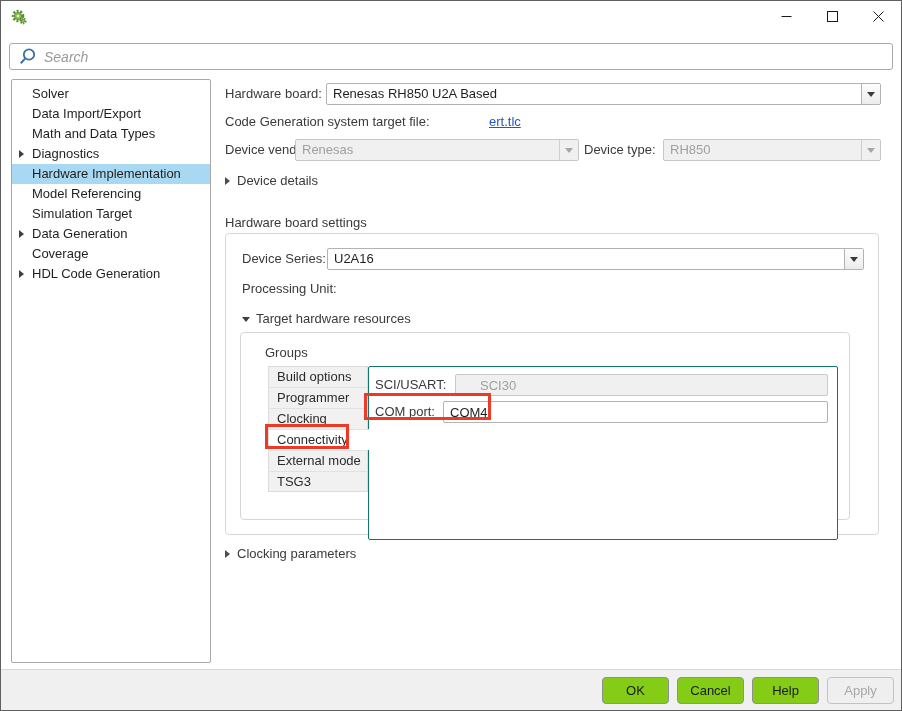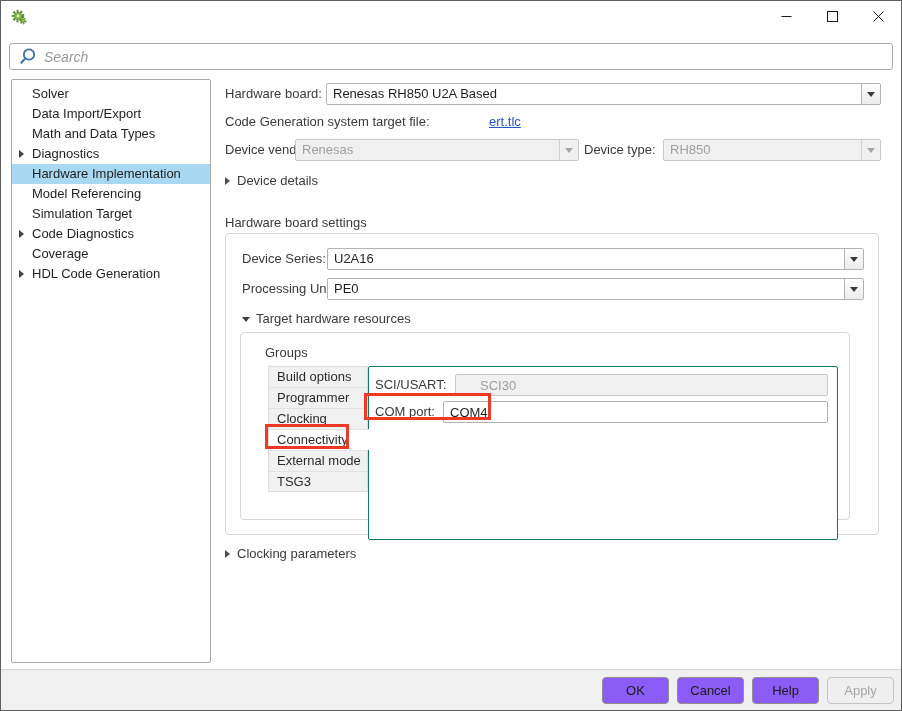--- a/index.html
+++ b/index.html
@@ -77,21 +77,21 @@
     border:1px solid #0f766e; border-radius:2px; background:#fff; z-index:1; }
   .tc-row { position:absolute; left:0; width:100%; height:22px; }
   .tc-row .lbl { left:6px; }
 
   
   .annotation { position:absolute; border:3px solid var(--annotation-red,#ed3a26); pointer-events:none; z-index:5; }
 
   
   .footer { position:absolute; left:0; top:668px; width:900px; height:41px; background:var(--footer-bg,#f0f0f0);
     border-top:1px solid #d9d9d9; display:flex; align-items:center; justify-content:flex-end; padding-right:7px; gap:8px; }
-  .btn { width:67px; height:27px; background:#8b5cf6; border:1px solid #8f8f8f; border-radius:4px;
+  .btn { width:67px; height:27px; background:#84cc16; border:1px solid #8f8f8f; border-radius:4px;
     font-size:13px; color:#1a1a1a; font-family:"Liberation Sans", sans-serif; cursor:default; }
   .btn:disabled { background:#efefef; border-color:#c3c3c3; color:#a8a8a8; }
 </style>
 </head>
 <body>
 
 <div class="window">
 
   <div class="titlebar">
     <span class="app-icon">
@@ -134,21 +134,21 @@
   </div>
 
   <div class="sidebar">
     <div class="tree-item"><span>Solver</span></div>
     <div class="tree-item"><span>Data Import/Export</span></div>
     <div class="tree-item"><span>Math and Data Types</span></div>
     <div class="tree-item"><span class="tree-arrow"></span><span>Diagnostics</span></div>
     <div class="tree-item selected"><span>Hardware Implementation</span></div>
     <div class="tree-item"><span>Model Referencing</span></div>
     <div class="tree-item"><span>Simulation Target</span></div>
-    <div class="tree-item"><span class="tree-arrow"></span><span>Code Diagnostics</span></div>
+    <div class="tree-item"><span class="tree-arrow"></span><span>Data Generation</span></div>
     <div class="tree-item"><span>Coverage</span></div>
     <div class="tree-item"><span class="tree-arrow"></span><span>HDL Code Generation</span></div>
   </div>
 
   <div class="main">
 
     <span class="lbl" style="left:0;top:4px;">Hardware board:</span>
     <div class="combo" style="left:101px;top:4px;width:555px;">
       <span class="val">Renesas RH850 U2A Based</span>
       <span class="arrow-btn">
@@ -182,26 +182,20 @@
 
       <span class="lbl" style="left:16px;top:14px;">Device Series:</span>
       <div class="combo" style="left:101px;top:14px;width:537px;">
         <span class="val">U2A16</span>
         <span class="arrow-btn">
             <i></i>
           </span>
       </div>
 
       <span class="lbl" style="left:16px;top:44px;">Processing Unit:</span>
-      <div class="combo" style="left:101px;top:44px;width:537px;">
-        <span class="val">PE0</span>
-        <span class="arrow-btn">
-            <i></i>
-          </span>
-      </div>
 
       <span class="sec-hdr" style="left:16px;top:77px;"><span class="tri-down"></span><span>Target hardware resources</span></span>
 
       <div class="groupbox" style="left:14px;top:98px;width:610px;height:188px;">
         <span class="sec-hdr" style="left:24px;top:12px;">Groups</span>
 
         <div class="tab-strip">
           <div class="tab">Build options</div>
           <div class="tab">Programmer</div>
           <div class="tab">Clocking</div>

